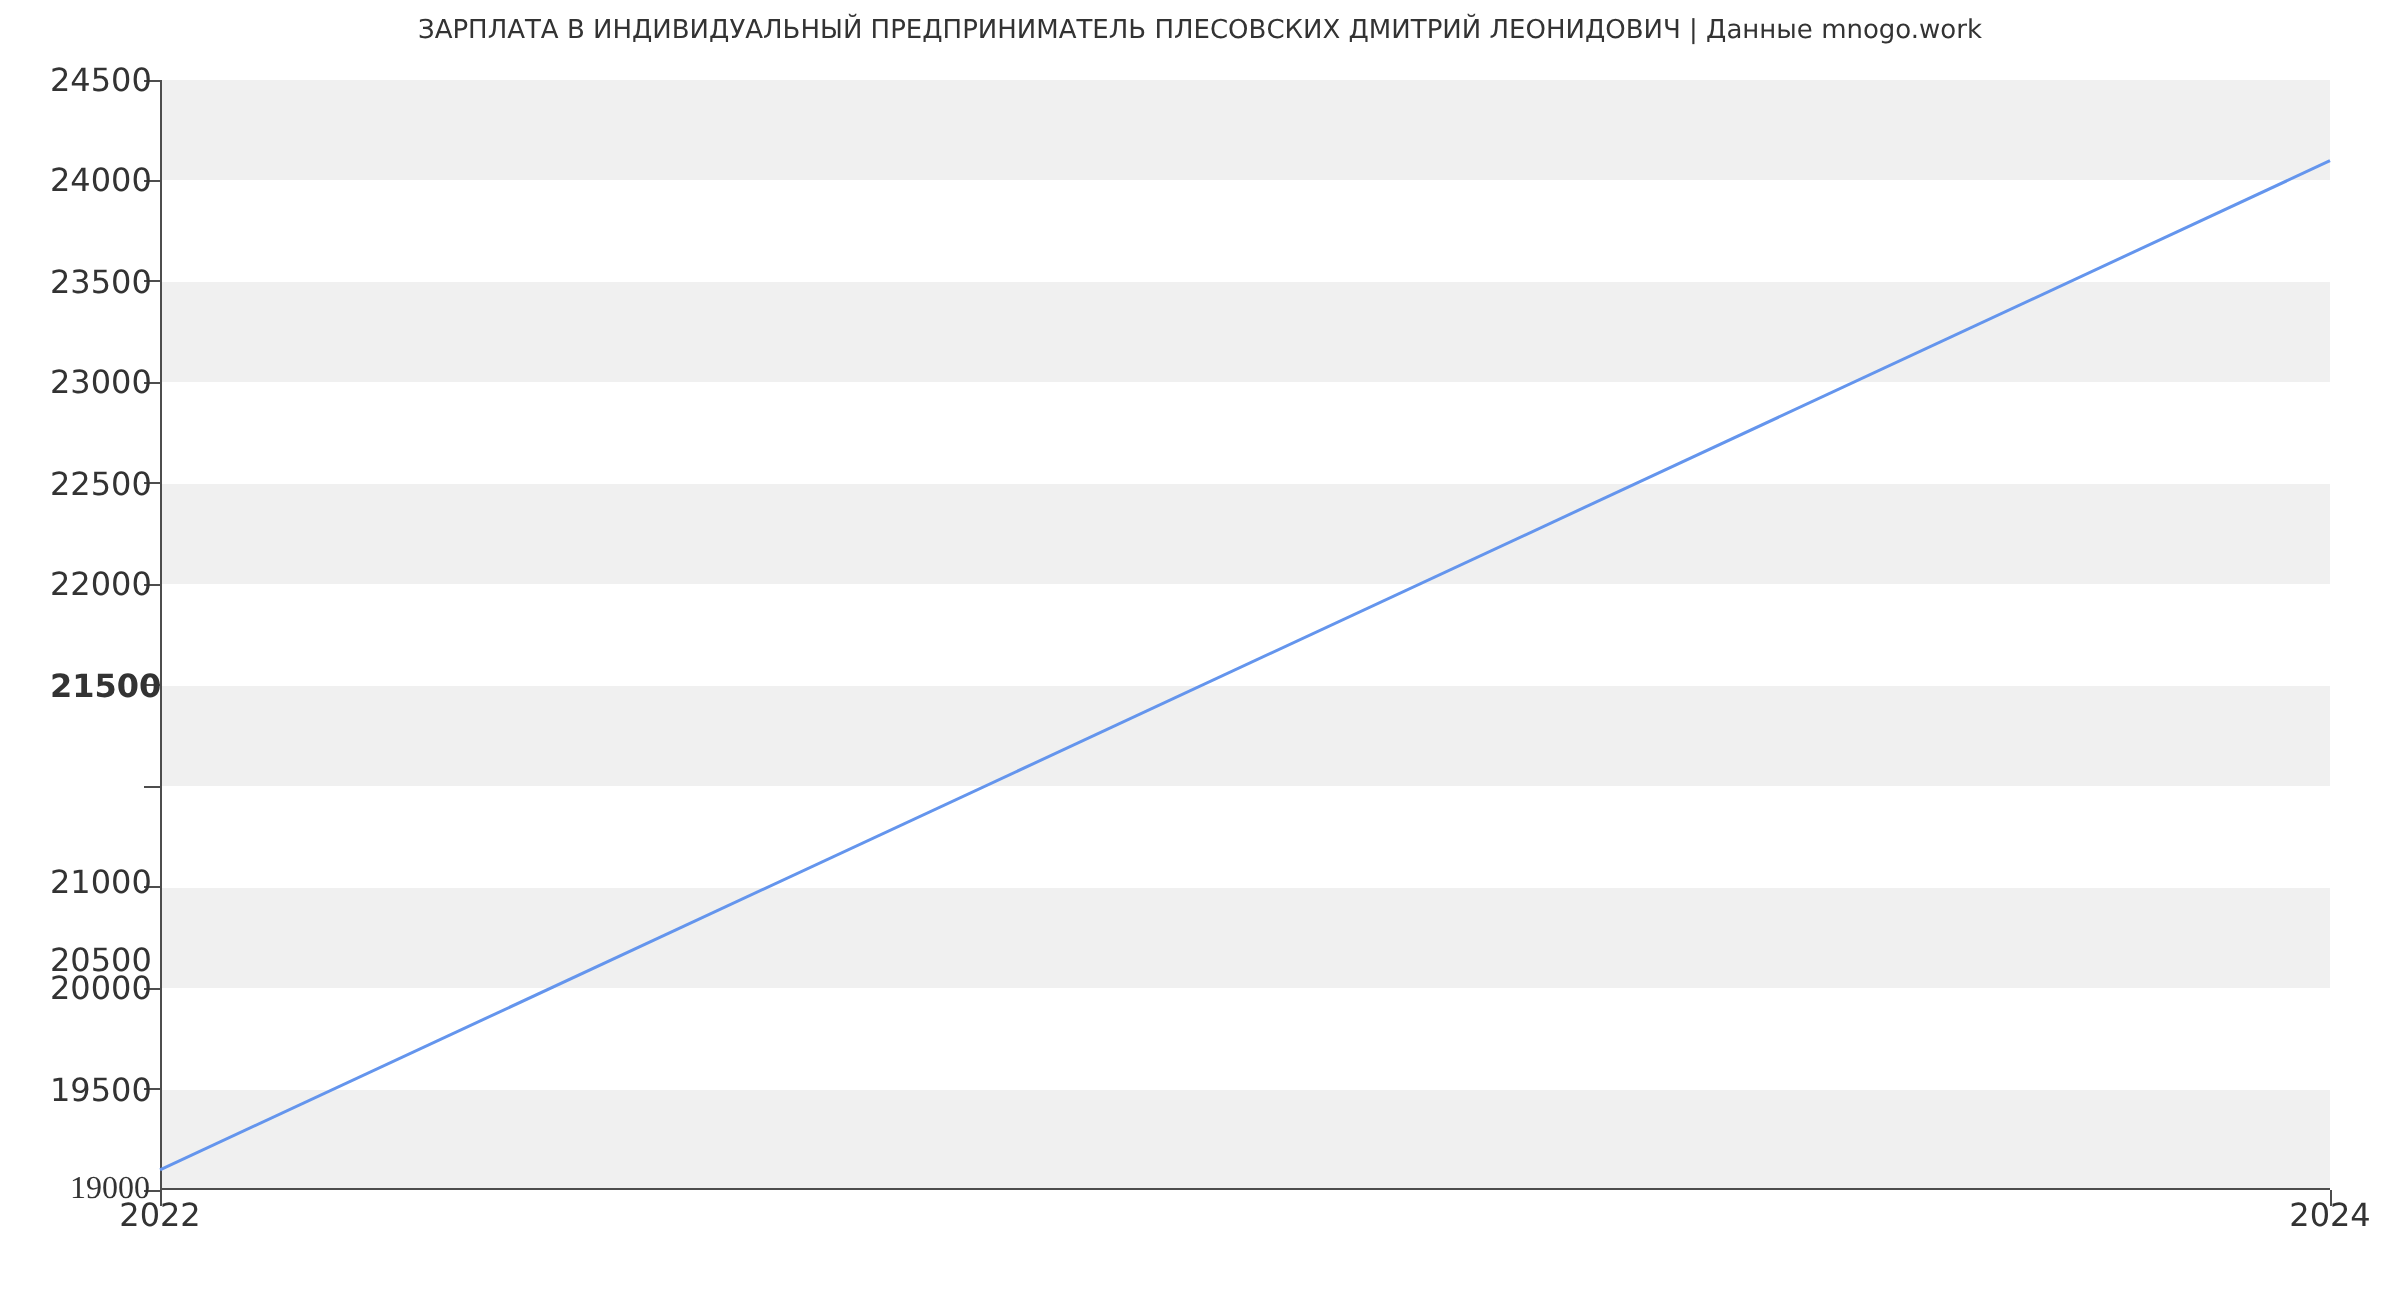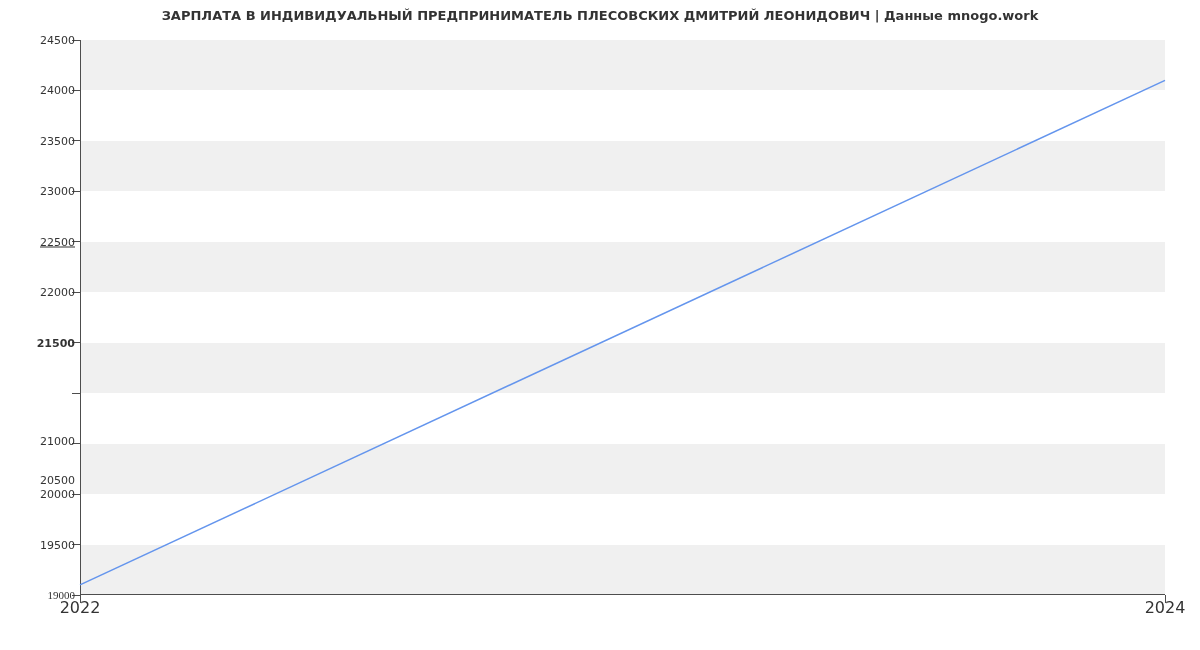--- a/index.html
+++ b/index.html
@@ -16,21 +16,21 @@
     width: 1200px;
     height: 650px;
   }
   .title {
     position: absolute;
     top: 8px;
     left: 0;
     width: 1200px;
     text-align: center;
     font-size: 13px;
-    font-weight: 700;
+    font-weight: 400;
     color: #333333;
   }
   .plot-area {
     position: absolute;
     left: 80px;   
     top: 40px;
     width: 1085px; 
     height: 555px; 
     box-sizing: border-box;
   }
@@ -61,21 +61,21 @@
     left: -8px;
     width: 8px;
     height: 1px;
     background: #4d4d4d;
   }
   .y-label {
     position: absolute;
     left: -55px;
     width: 50px;
     text-align: right;
-    font-size: 11px;
+    font-size: 16px;
     color: #333333;
     transform: translateY(-50%);
   }
   .x-tick {
     position: absolute;
     bottom: -8px;
     width: 1px;
     height: 8px;
     background: #4d4d4d;
   }
@@ -126,21 +126,21 @@
       <div class="y-label" style="top: 454.091px;">20000</div>
       <div class="y-tick" style="top: 403.136px;"></div>
       <div class="y-label" style="top: 403.636px; margin-top: 36px;">20500</div>
       <div class="y-tick" style="top: 352.682px;"></div>
       <div class="y-label" style="top: 353.182px; margin-top: 48px;">21000</div>
       <div class="y-tick" style="top: 302.227px;"></div>
       <div class="y-label" style="top: 302.727px; font-weight: bold;">21500</div>
       <div class="y-tick" style="top: 251.773px;"></div>
       <div class="y-label" style="top: 252.273px;">22000</div>
       <div class="y-tick" style="top: 201.318px;"></div>
-      <div class="y-label" style="top: 201.818px; text-decoration: underline;">22500</div>
+      <div class="y-label" style="top: 201.818px;">22500</div>
       <div class="y-tick" style="top: 150.864px;"></div>
       <div class="y-label" style="top: 151.364px;">23000</div>
       <div class="y-tick" style="top: 100.409px;"></div>
       <div class="y-label" style="top: 100.909px;">23500</div>
       <div class="y-tick" style="top: 49.9545px;"></div>
       <div class="y-label" style="top: 50.4545px;">24000</div>
       <div class="y-tick" style="top: -0.5px;"></div>
       <div class="y-label" style="top: 0px;">24500</div>
       <div class="x-tick" style="left: -0.5px;"></div>
       <div class="x-label" style="left: 0px;">2022</div>

